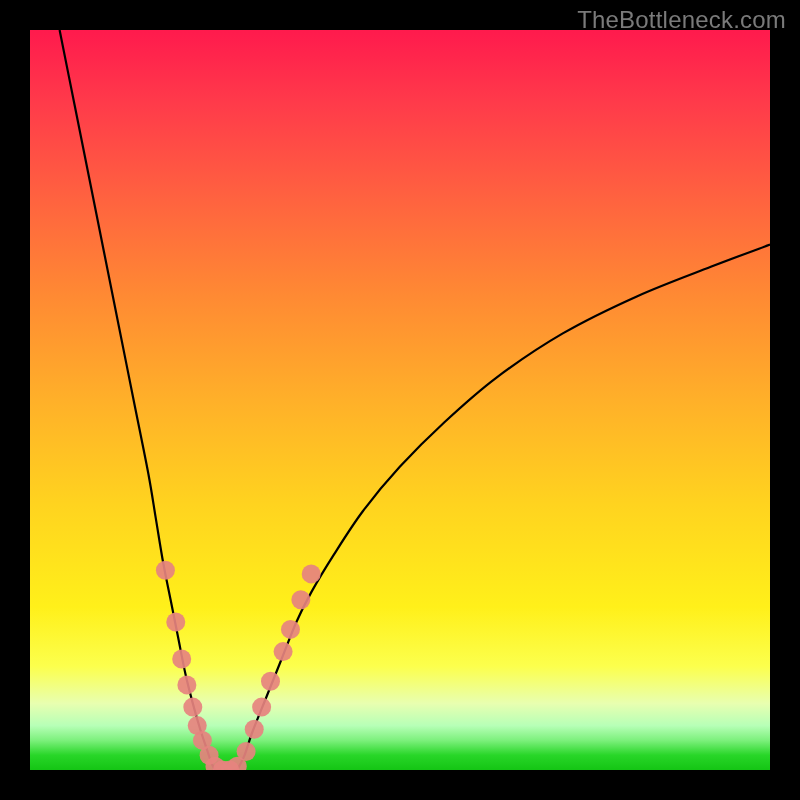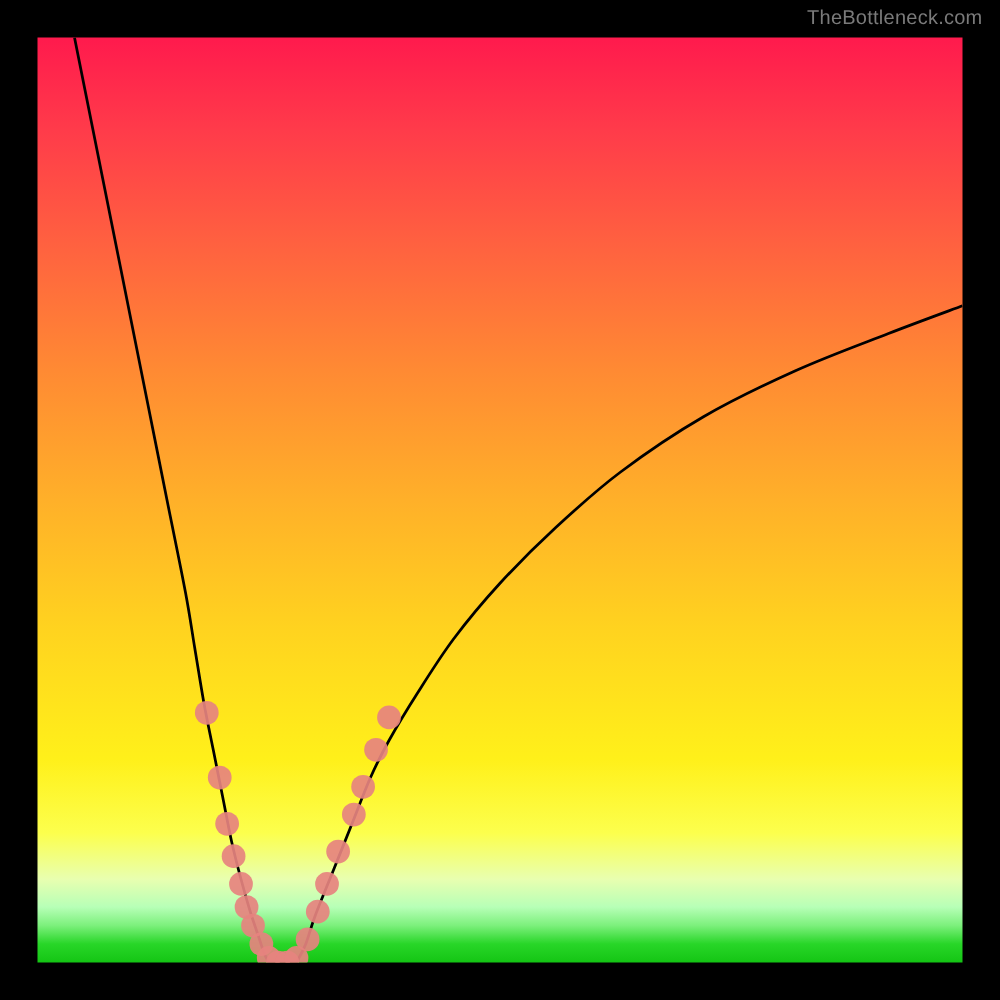--- a/index.html
+++ b/index.html
@@ -38,21 +38,21 @@
       #7cf07c 96%,
       #28d628 98%,
       #14c514 100%
     );
   }
   .watermark {
     position: absolute;
     top: 6px;
     right: 14px;
     color: #7a7a7a;
-    font-size: 16px;
+    font-size: 24px;
     letter-spacing: 0.2px;
     user-select: none;
   }
   svg.curves {
     position: absolute;
     inset: 0;
     width: 740px;
     height: 740px;
   }
   .curve {

